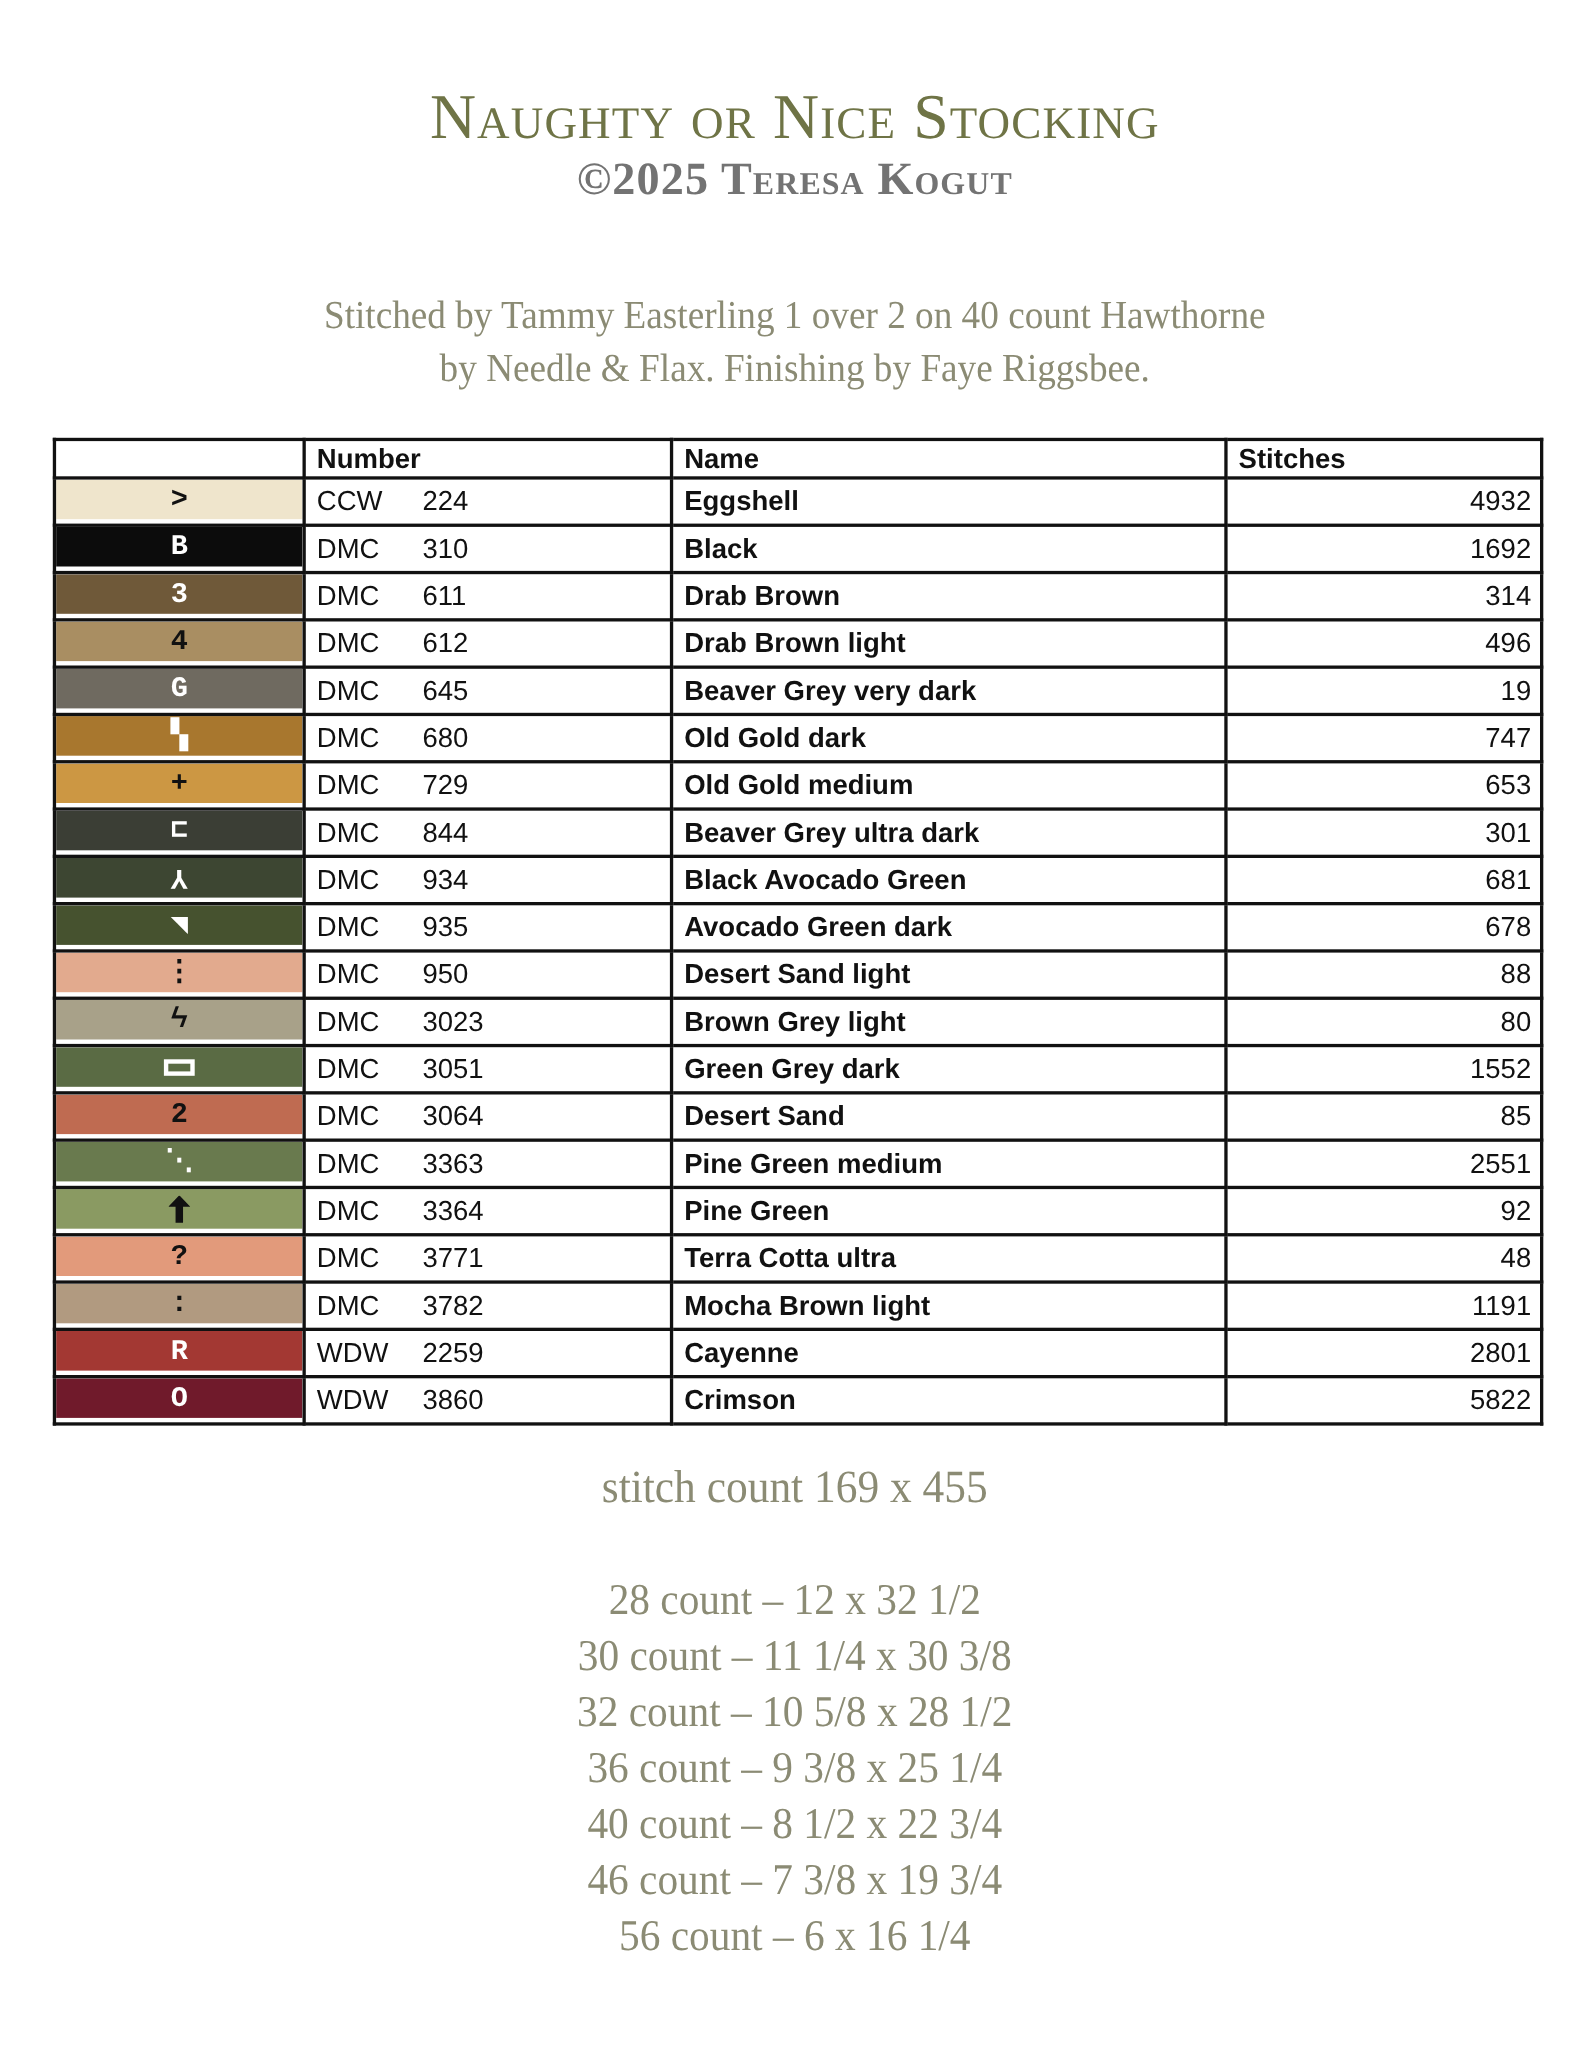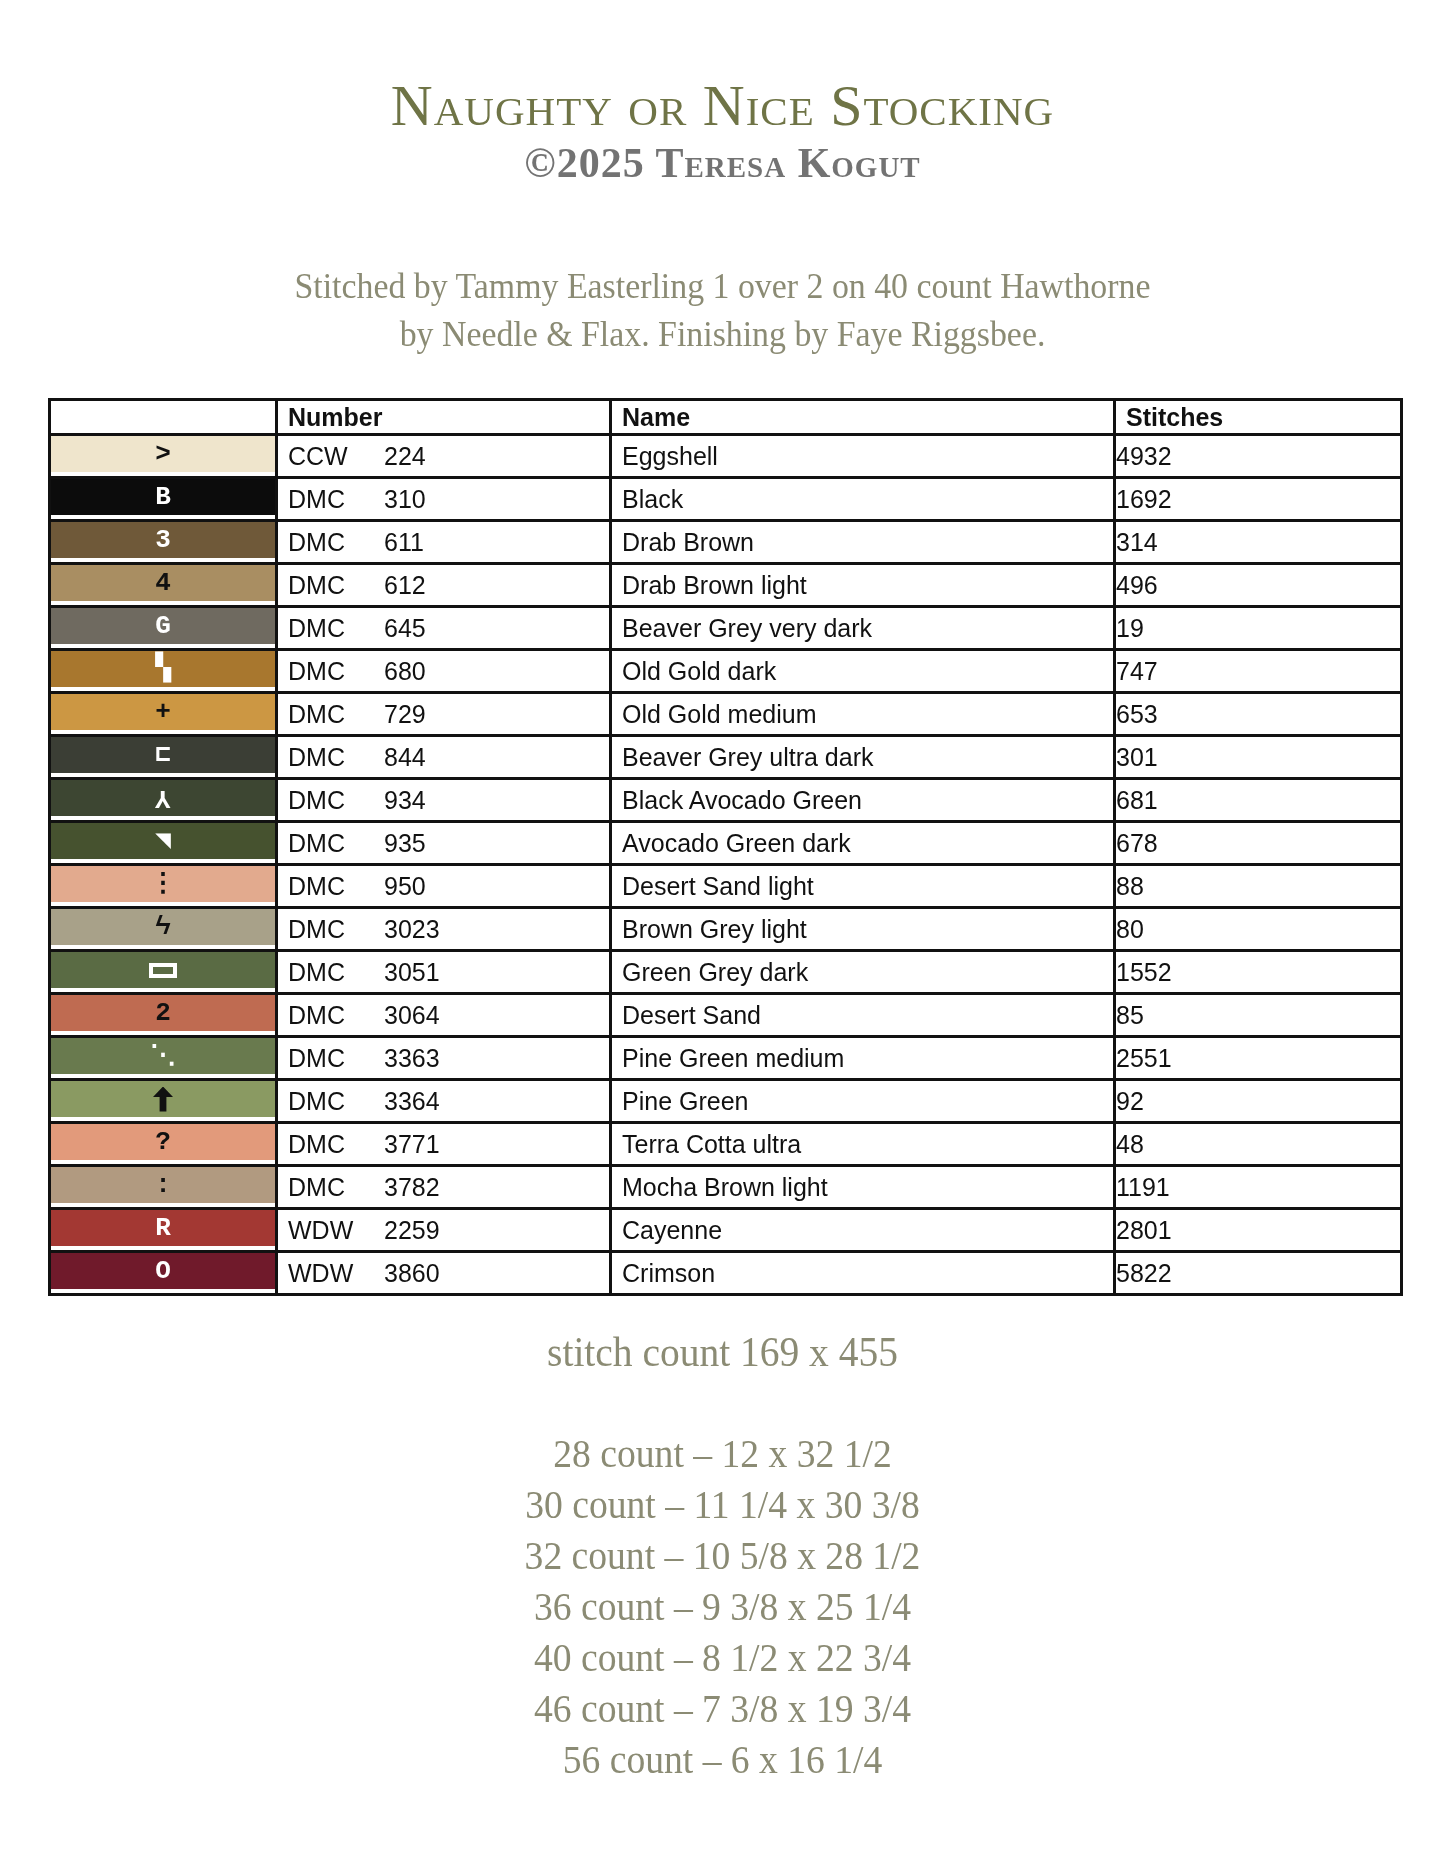--- a/index.html
+++ b/index.html
@@ -40,22 +40,22 @@
     font-family:"Liberation Mono", monospace;font-weight:700;font-size:26px;line-height:1;
   }
   .rot180{display:inline-block;transform:rotate(180deg);}
   .rect-icon{display:inline-block;width:28px;height:15px;box-sizing:border-box;border:4px solid #fff;}
   .arrow-icon{
     display:inline-block;width:20px;height:25px;background:#111;
     clip-path:polygon(50% 0,100% 42%,67% 42%,67% 100%,33% 100%,33% 42%,0 42%);
   }
   td.c-number{padding:0 0 0 10px;}
   .brand{display:inline-block;width:96px;}
-  td.c-name{padding:0 0 0 10px;}
-  td.c-stitches{padding:0 8px 0 0;text-align:left;}
+  td.c-name{padding:0 0 0 10px;font-weight:bold;}
+  td.c-stitches{padding:0 8px 0 0;text-align:right;}
   
   .stitch-count{
     position:absolute;top:1328px;left:0;width:100%;text-align:center;
     font-family:"Liberation Serif", serif;color:#8b8b74;font-size:42px;
     transform:scaleX(0.94);transform-origin:center;
   }
   .size-chart{
     position:absolute;top:1428px;left:0;width:100%;text-align:center;
     font-family:"Liberation Serif", serif;color:#8b8b74;font-size:40px;line-height:51px;
     transform:scaleX(0.94);transform-origin:center;

